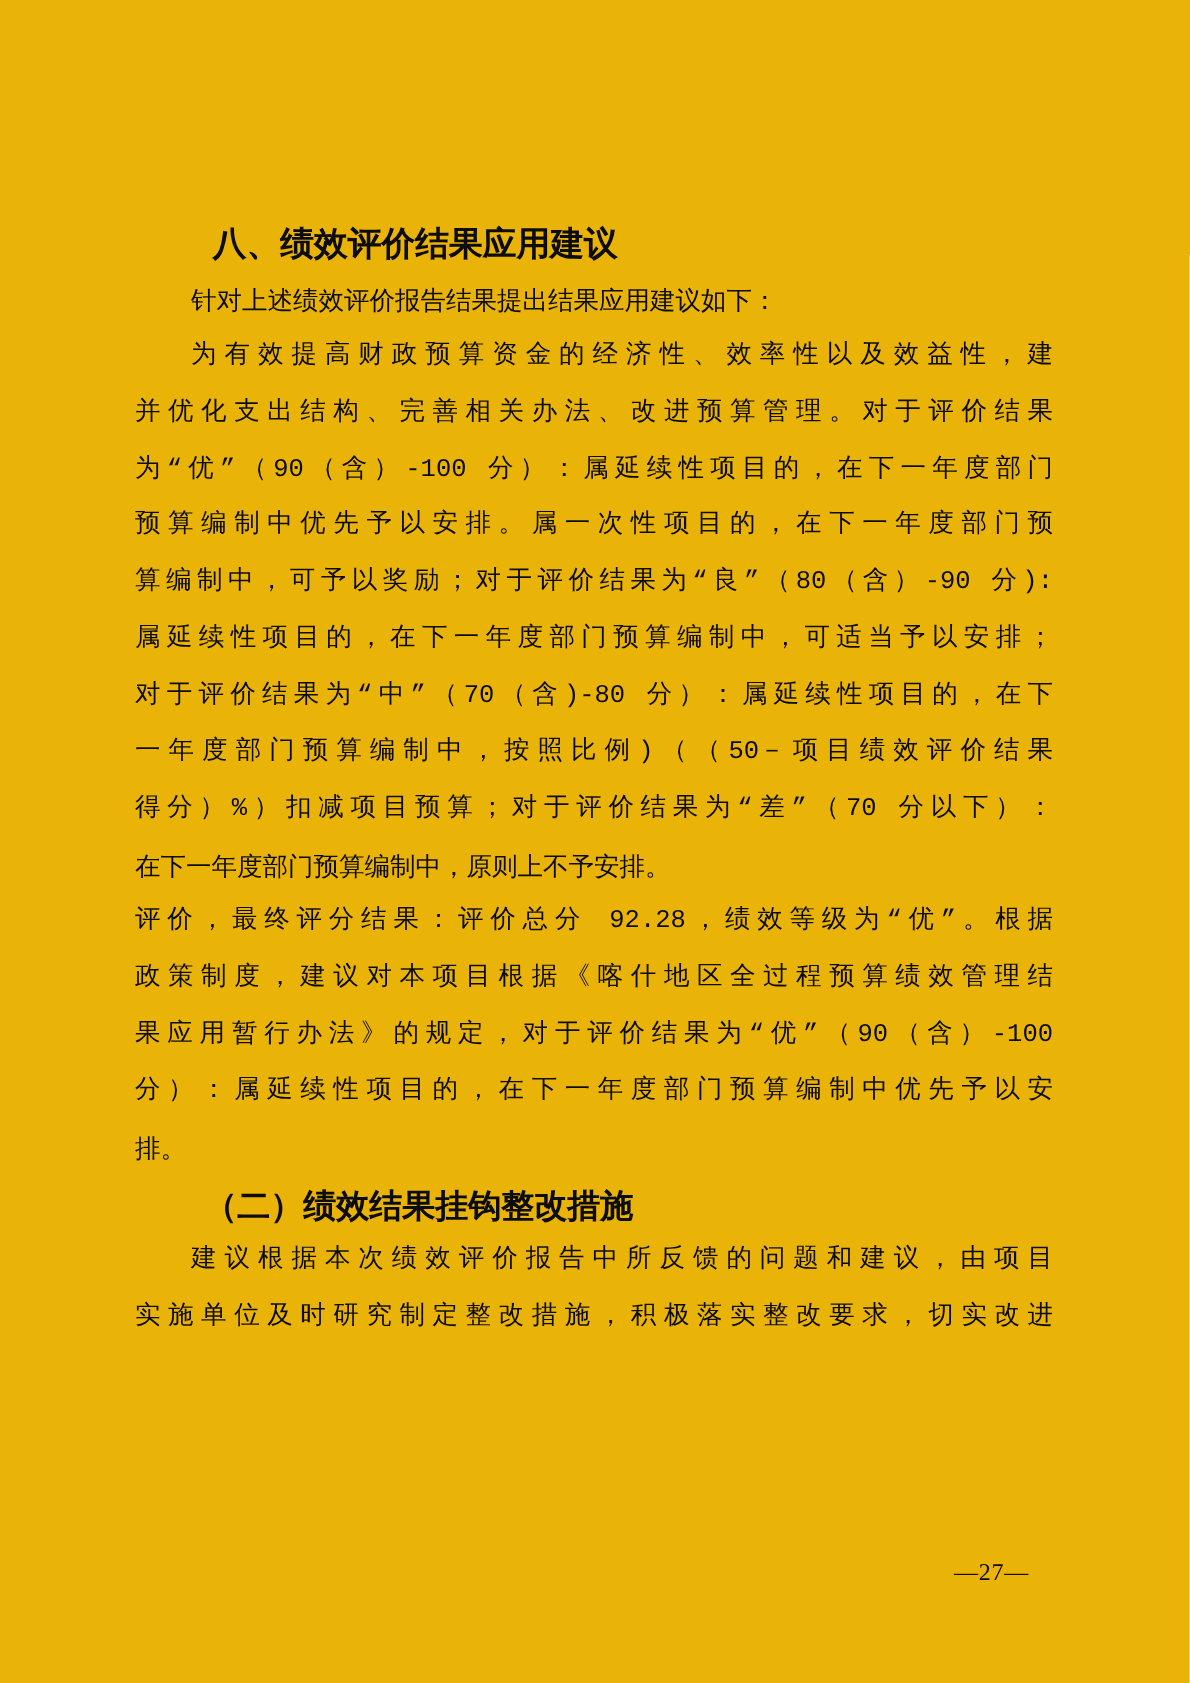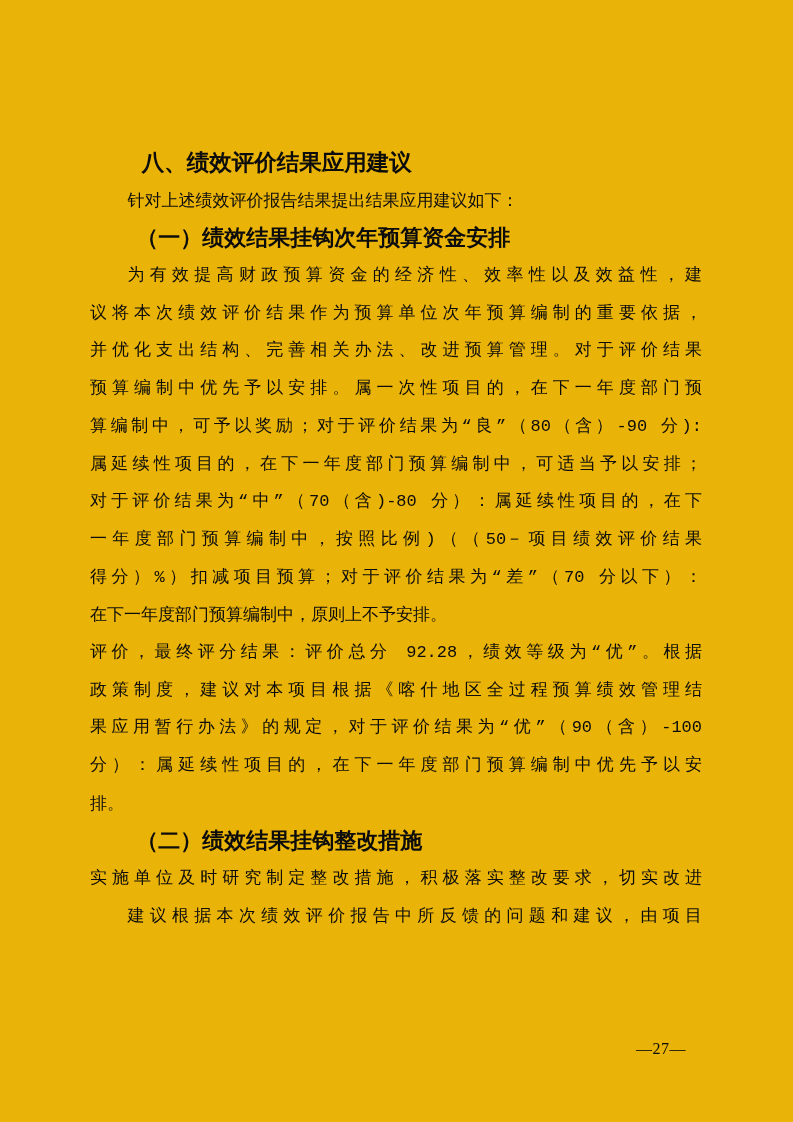--- a/index.html
+++ b/index.html
@@ -60,35 +60,34 @@
     letter-spacing: 0.5px;
   }
 </style>
 </head>
 <body>
 
 <div class="page">
   <div class="text-block">
     <div class="line h1">八、绩效评价结果应用建议</div>
     <div class="line indent">针对上述绩效评价报告结果提出结果应用建议如下：</div>
-    <div class="line h2">（一）绩效结果挂钩次年预算资金安排</div>
     <div class="line indent jl">为有效提高财政预算资金的经济性、效率性以及效益性，建</div>
-    <div class="line jl">议将本次绩效评价结果作为预算单位次年预算编制的重要依据，</div>
     <div class="line jl">并优化支出结构、完善相关办法、改进预算管理。对于评价结果</div>
+    <div class="line jl">为“优”（90（含）-100 分）：属延续性项目的，在下一年度部门</div>
     <div class="line jl">预算编制中优先予以安排。属一次性项目的，在下一年度部门预</div>
     <div class="line jl">算编制中，可予以奖励；对于评价结果为“良”（80（含）-90 分):</div>
     <div class="line jl">属延续性项目的，在下一年度部门预算编制中，可适当予以安排；</div>
     <div class="line jl">对于评价结果为“中”（70（含)-80 分）：属延续性项目的，在下</div>
     <div class="line jl">一年度部门预算编制中，按照比例)（（50－项目绩效评价结果</div>
     <div class="line jl">得分）%）扣减项目预算；对于评价结果为“差”（70 分以下）：</div>
     <div class="line">在下一年度部门预算编制中，原则上不予安排。</div>
     <div class="line jl">评价，最终评分结果：评价总分 92.28，绩效等级为“优”。根据</div>
     <div class="line jl">政策制度，建议对本项目根据《喀什地区全过程预算绩效管理结</div>
     <div class="line jl">果应用暂行办法》的规定，对于评价结果为“优”（90（含）-100</div>
     <div class="line jl">分）：属延续性项目的，在下一年度部门预算编制中优先予以安</div>
     <div class="line">排。</div>
     <div class="line h2">（二）绩效结果挂钩整改措施</div>
+    <div class="line indent jl">建议根据本次绩效评价报告中所反馈的问题和建议，由项目</div>
     <div class="line jl">实施单位及时研究制定整改措施，积极落实整改要求，切实改进</div>
-    <div class="line indent jl">建议根据本次绩效评价报告中所反馈的问题和建议，由项目</div>
   </div>
 
   <div class="page-number">—27—</div>
 </div>
 
 </body></html>

